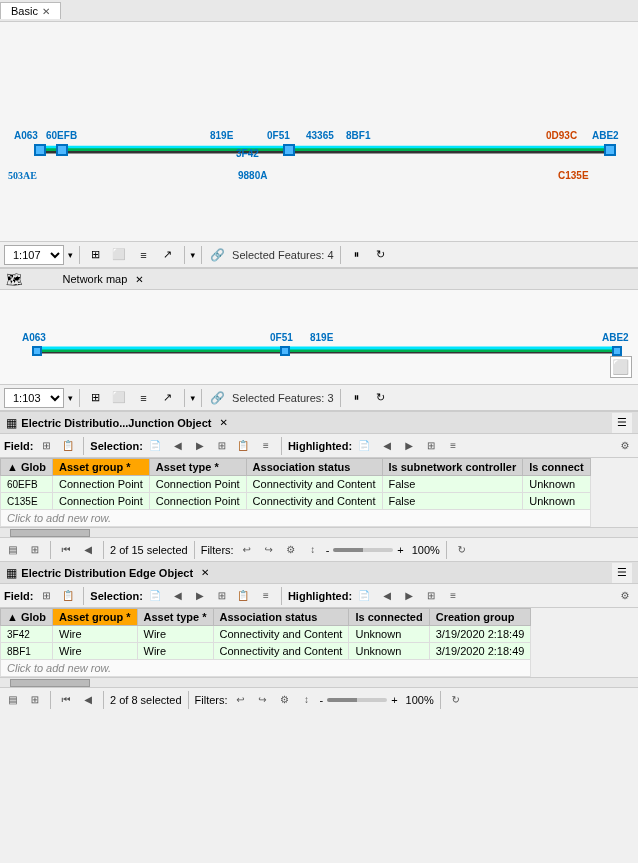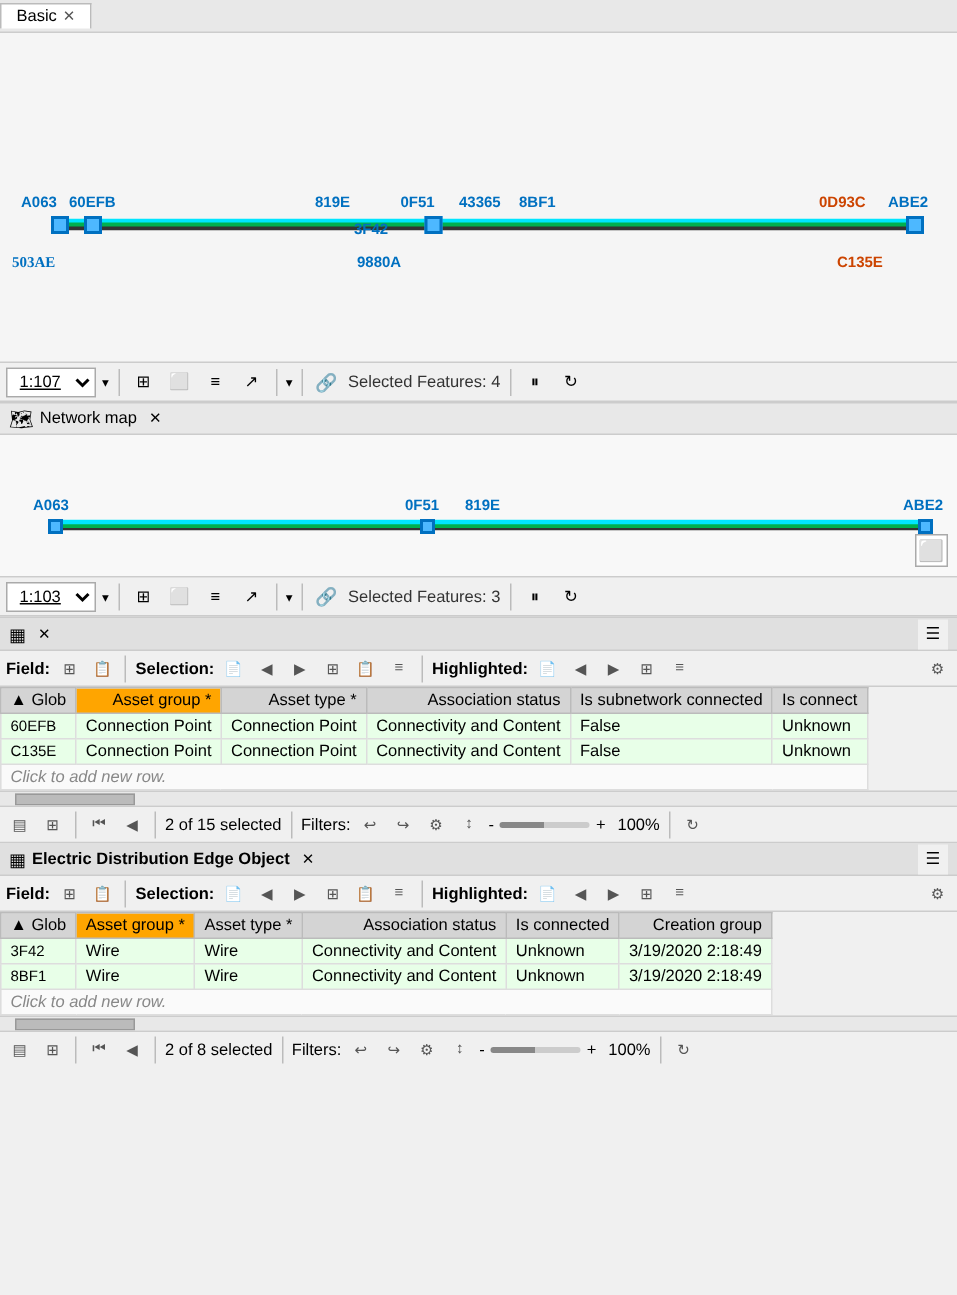--- a/index.html
+++ b/index.html
@@ -49,21 +49,20 @@
       padding: 0 4px;
       gap: 4px;
     }
     .toolbar-zoom {
       background: #fff;
       border: 1px solid #aaa;
       padding: 1px 4px;
       font-size: 11px;
       width: 60px;
       height: 20px;
-      text-decoration: underline;
     }
     .toolbar-sep {
       width: 1px;
       height: 18px;
       background: #bbb;
       margin: 0 2px;
     }
     .toolbar-coords {
       font-size: 11px;
       color: #333;
@@ -96,20 +95,21 @@
       background: #e8e8e8;
       border-top: 1px solid #ccc;
       border-bottom: 1px solid #ccc;
       height: 22px;
       padding: 0 6px;
       gap: 4px;
     }
     .panel-title {
       font-size: 11px;
       font-weight: normal;
+      margin-left: 36px;
     }
     .panel-close {
       font-size: 10px;
       cursor: pointer;
       margin-left: 4px;
     }
 
     
     .map-area-2 {
       background: #f8f8f8;
@@ -153,22 +153,22 @@
     }
     table {
       border-collapse: collapse;
       font-size: 11px;
       white-space: nowrap;
     }
     th {
       background: #d4d4d4;
       border: 1px solid #bbb;
       padding: 2px 6px;
-      font-weight: normal;
-      text-align: right;
+      font-weight: bold;
+      text-align: left;
       min-width: 40px;
     }
     td {
       border: 1px solid #ddd;
       padding: 2px 6px;
       background: #fff;
     }
     tr.row-selected td {
       background: #e8ffe8;
     }
@@ -384,20 +384,21 @@
   <span class="toolbar-features">Selected Features: 3</span>
   <div class="toolbar-sep"></div>
   <span class="toolbar-btn">⏸</span>
   <span class="toolbar-btn">↻</span>
 </div>
 
 <div class="attr-panel">
 
   <div class="attr-header">
     <span style="font-size:12px;">▦</span>
+    <span class="attr-title">Electric Distributio...Junction Object</span>
     <span class="panel-close" style="margin-left:4px;">✕</span>
     <span style="margin-left:auto;" class="toolbar-btn">☰</span>
   </div>
 
   <div class="attr-toolbar">
     <span style="font-weight:bold;">Field:</span>
     <span class="panel-icon-btn">⊞</span>
     <span class="panel-icon-btn">📋</span>
     <div class="toolbar-sep"></div>
     <span style="font-weight:bold;">Selection:</span>
@@ -421,21 +422,21 @@
     <table>
       <thead>
         <tr>
           <th>
             <span>▲</span>
             <span>Glob</span>
           </th>
           <th style="background:#ffa500;color:#000;">Asset group *</th>
           <th>Asset type *</th>
           <th>Association status</th>
-          <th>Is subnetwork connected</th>
+          <th>Is subnetwork controller</th>
           <th>Is connect</th>
         </tr>
       </thead>
       <tbody>
         <tr class="row-selected">
           <td class="glob-col">60EFB</td>
           <td>Connection Point</td>
           <td>Connection Point</td>
           <td>Connectivity and Content</td>
           <td>False</td>

